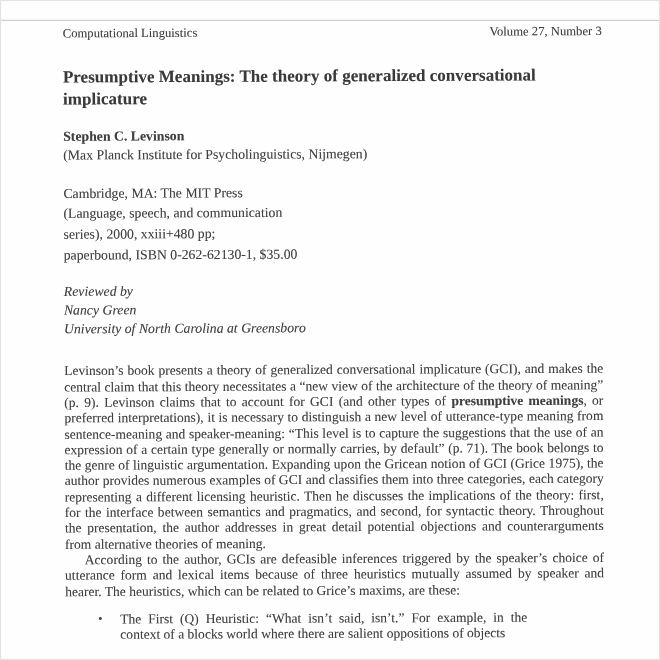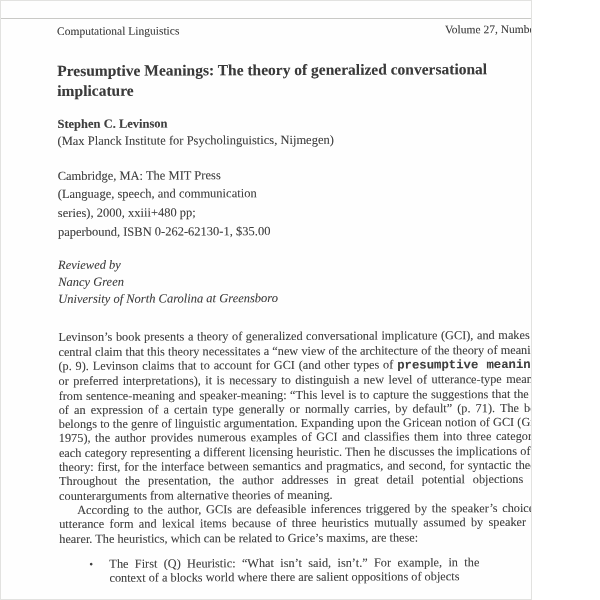--- a/index.html
+++ b/index.html
@@ -2,21 +2,21 @@
 <html><head>
 <meta charset="utf-8">
 <style>
   html, body {
     margin: 0;
     padding: 0;
     background: #ffffff;
   }
   .page {
     position: relative;
-    width: 532px;
+    width: 600px;
     height: 600px;
     overflow: hidden;
     background: #fefefe;
     box-sizing: border-box;
     border: 1px solid #e2e2e0;
     font-family: "Liberation Serif", "DejaVu Serif", serif;
     color: #3f3f3f;
   }
   .scan-edge {
     position: absolute;
@@ -70,21 +70,21 @@
     line-height: 1.38;
     margin-bottom: 22px;
   }
   .body-text {
     font-size: 12.3px;
     line-height: 14.3px;
     text-align: justify;
   }
   .body-text p { margin: 0; }
   .body-text p.indent { text-indent: 18px; }
-  .bold-inline { font-weight: bold; font-family: Liberation Mono, monospace; }
+  .bold-inline { font-weight: bold; }
   .bullet-list {
     margin-top: 11px;
   }
   .bullet-item {
     display: flex;
     padding-left: 30px;
     width: 420px;
     box-sizing: border-box;
   }
   .bullet-glyph {

